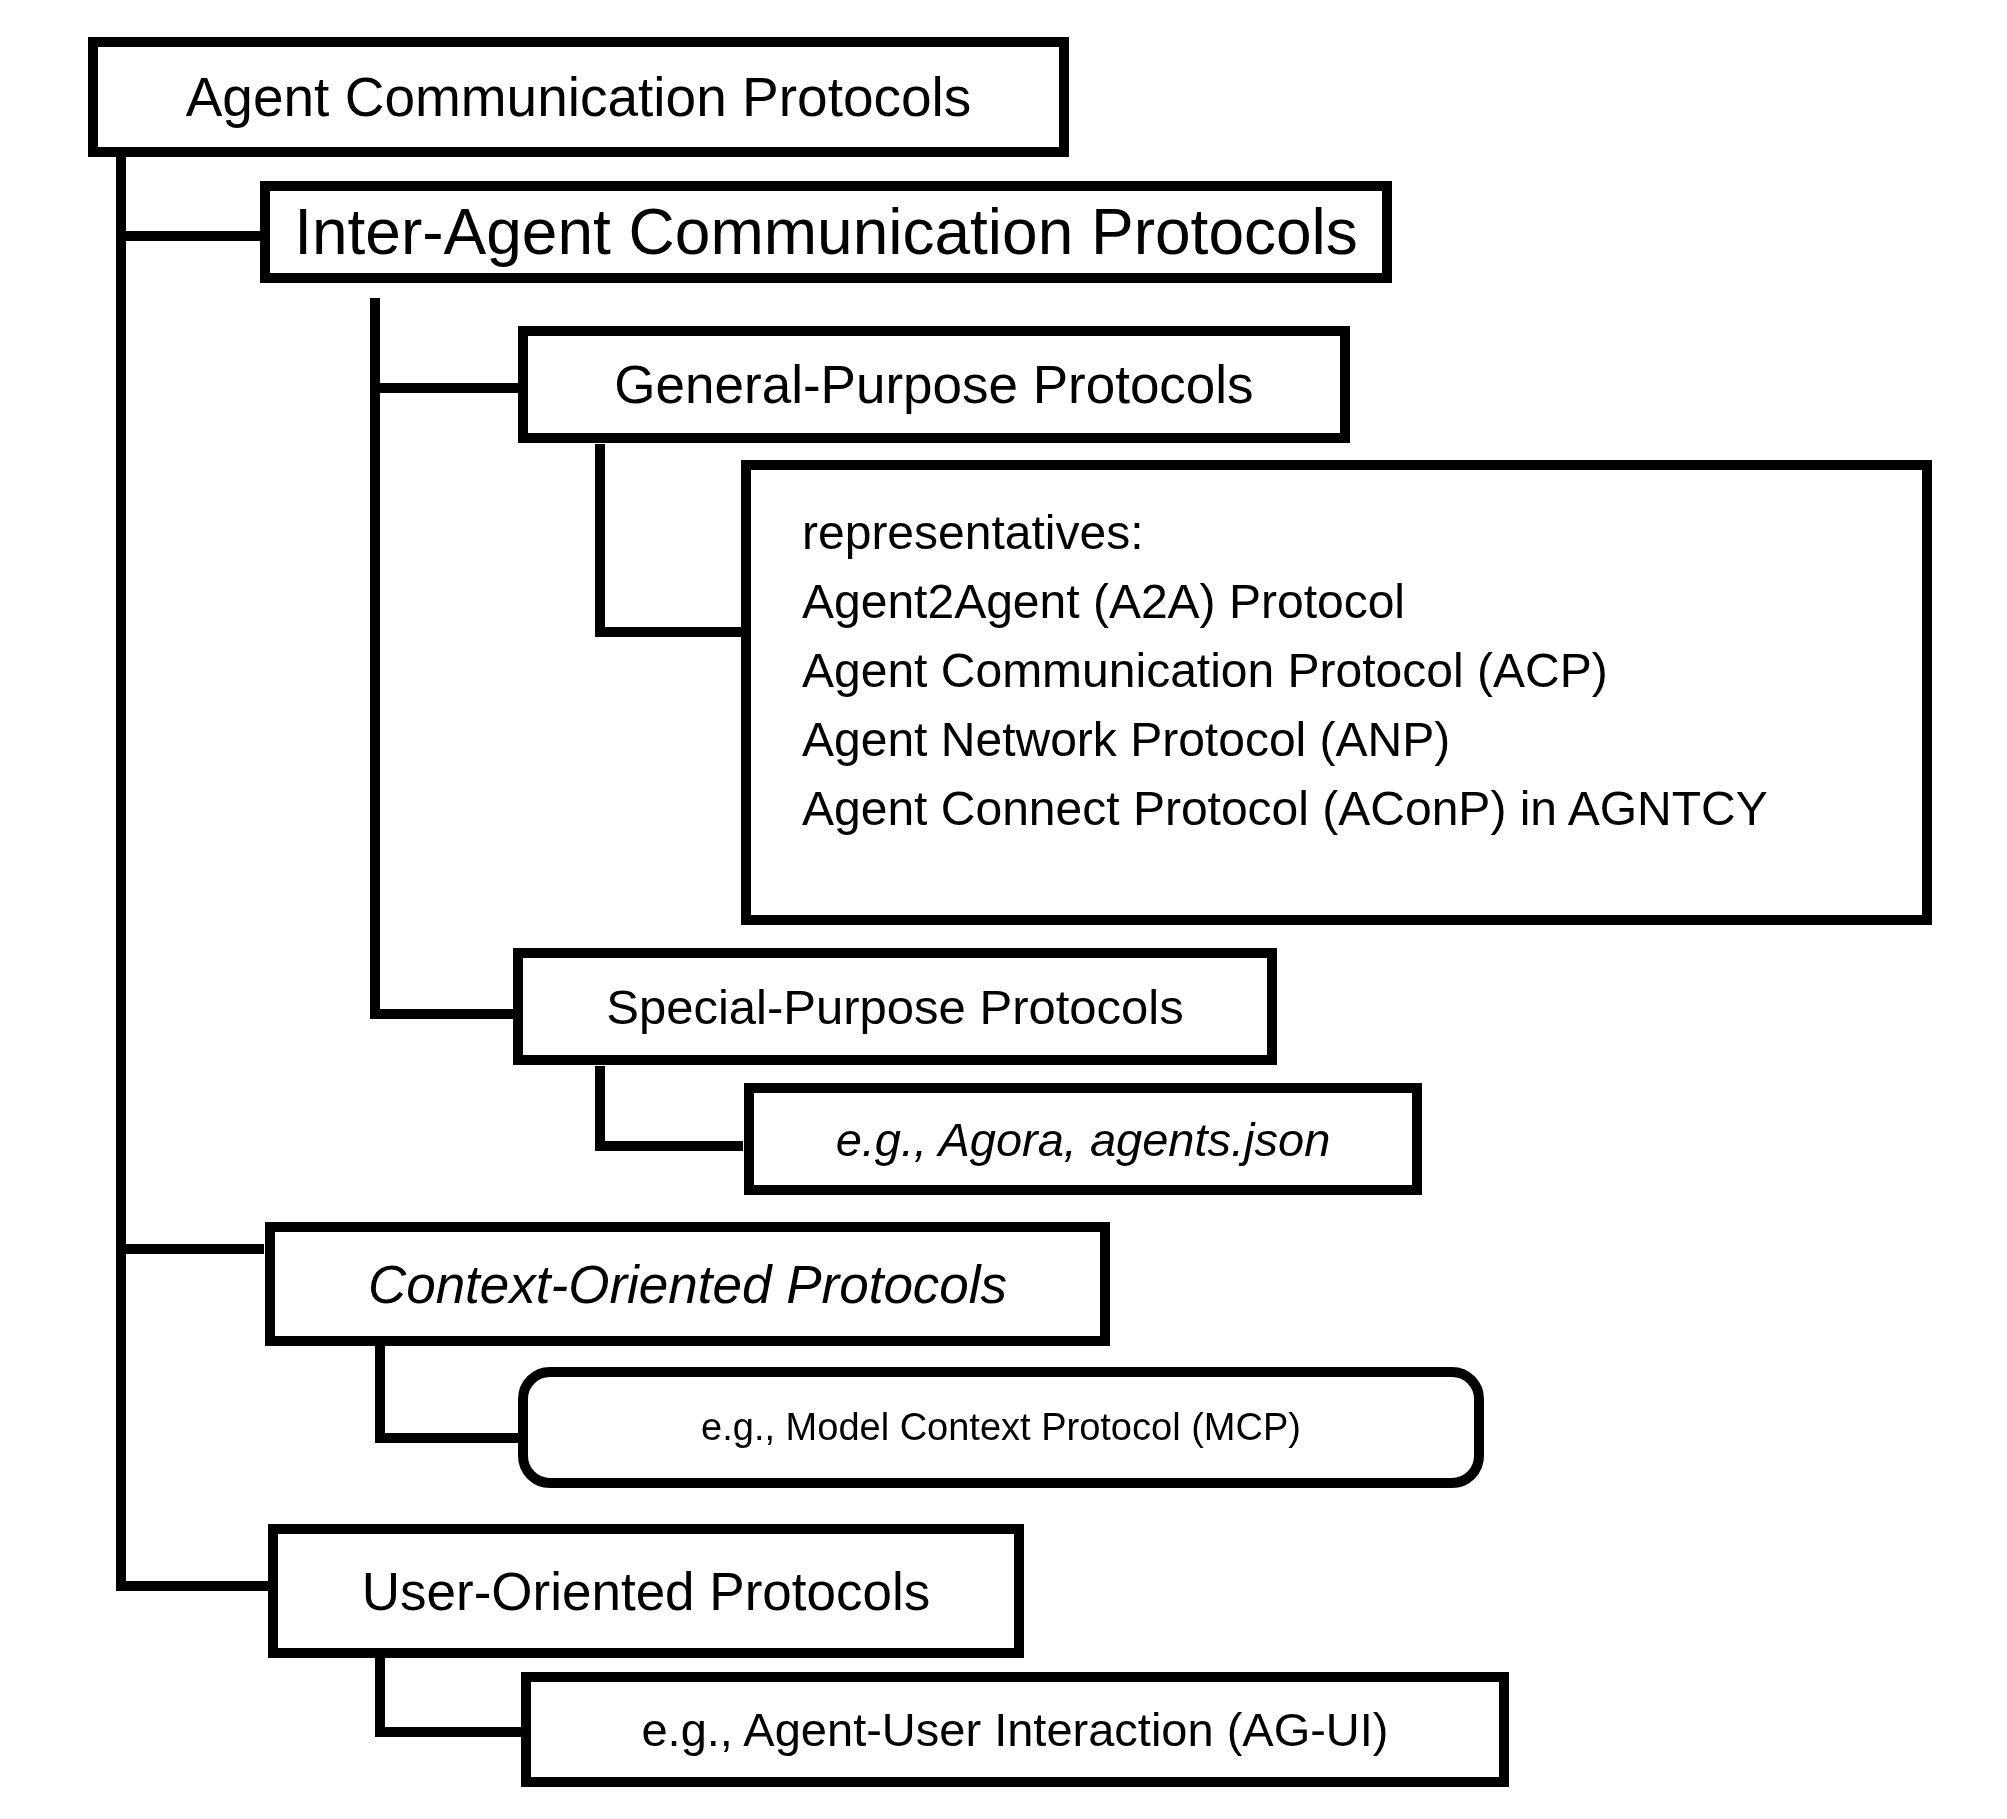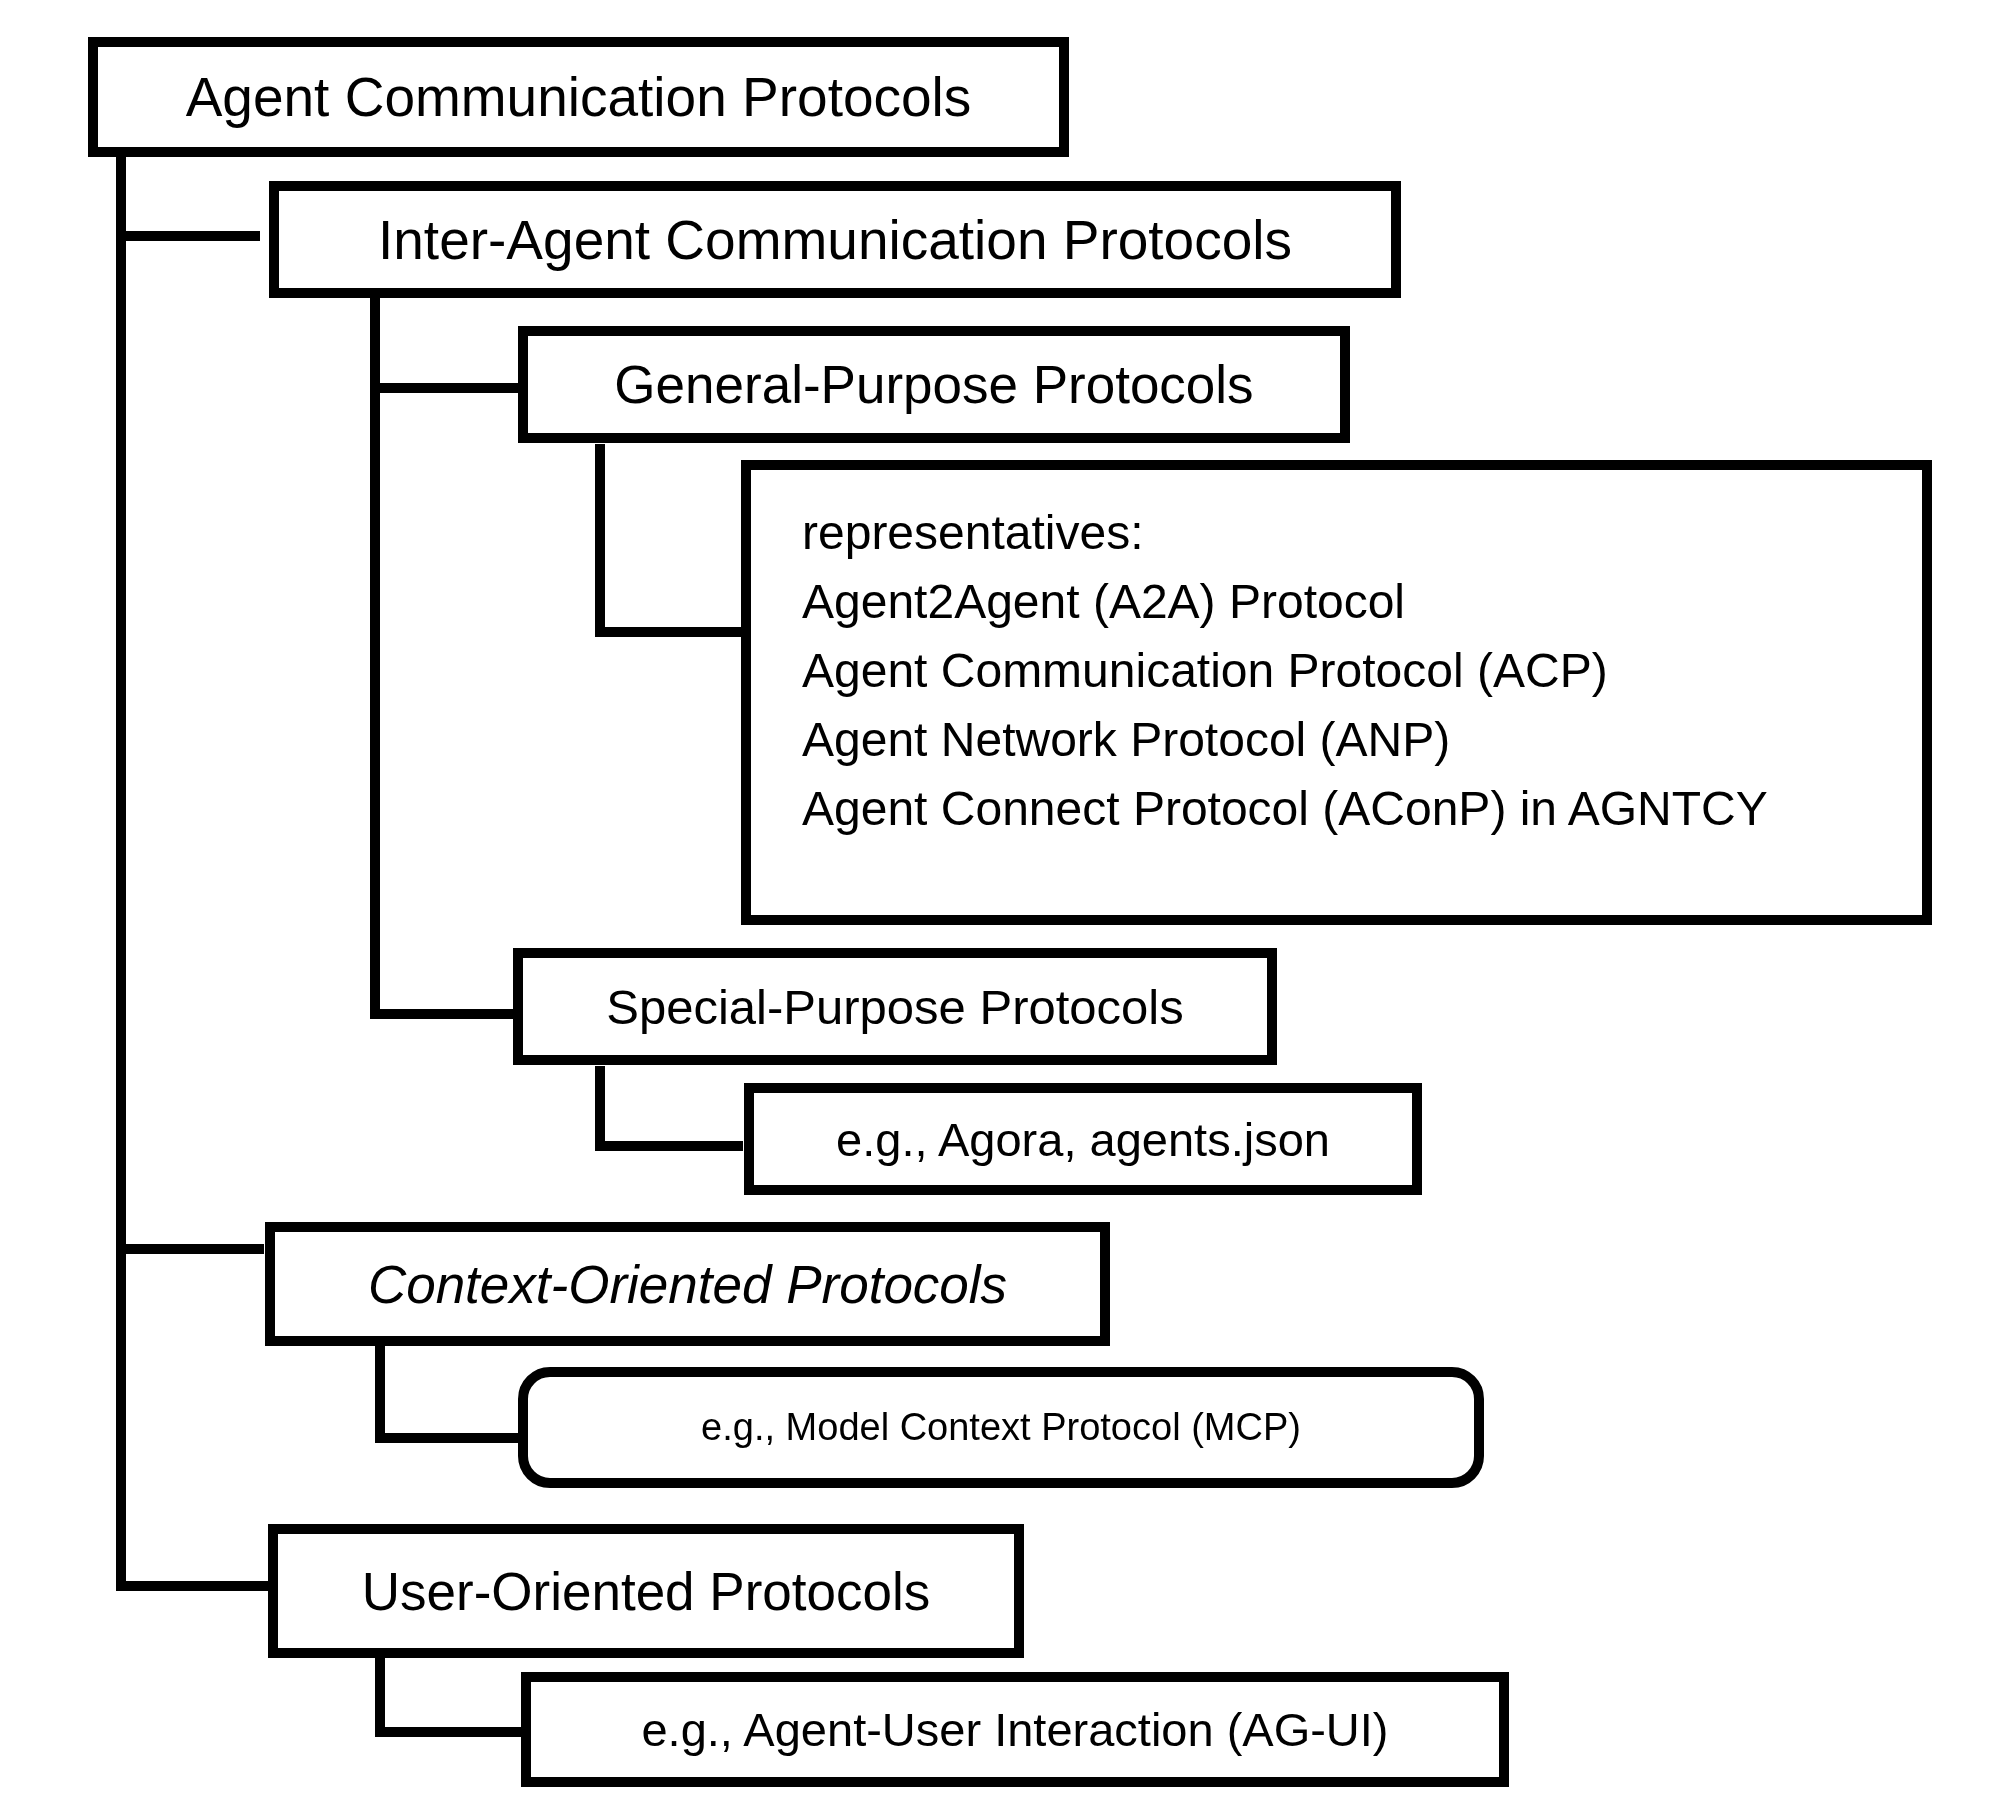--- a/index.html
+++ b/index.html
@@ -32,30 +32,30 @@
     white-space: nowrap;
     z-index: 2;
   }
   .connector {
     position: absolute;
     background: var(--line-color);
     z-index: 1;
   }
   
   #box-root        { left: 88px;  top: 37px;   width: 981px; height: 120px; font-size: 55px; }
-  #box-inter       { left: 269px;  top: 181px;  width: 1132px; height: 117px; font-size: 55px; }
+  #box-inter       { left: 260px;  top: 181px;  width: 1132px; height: 102px; font-size: 64px; }
   #box-general     { left: 518px;  top: 326px;  width: 832px;  height: 117px; font-size: 53px; }
   #box-reps        {
     left: 741px; top: 460px; width: 1191px; height: 465px;
     font-size: 48px; line-height: 69px;
     flex-direction: column; align-items: flex-start; justify-content: flex-start;
     padding: 28px 17.6px 0 51px;
   }
   #box-special     { left: 513px;  top: 948px; width: 764px;  height: 117px; font-size: 49px; }
-  #box-special-eg  { left: 744px;  top: 1083px; width: 678px;  height: 112px; font-size: 47px; }
+  #box-special-eg  { left: 744px;  top: 1083px; width: 678px;  height: 112px; font-size: 47px; font-style: italic; }
   #box-context     { left: 265px;  top: 1222px; width: 845px;  height: 124px; font-size: 53px; font-style: italic; }
   #box-context-eg  { left: 518px;  top: 1367px; width: 966px; height: 121px; font-size: 38px; border-radius: 32px; }
   #box-user        { left: 268px;  top: 1524px; width: 756px;  height: 134px; font-size: 53px; }
   #box-user-eg     { left: 521px;  top: 1672px; width: 988px; height: 115px; font-size: 47px; }
   
   #ln-root-trunk      { left: 116px; top: 157px;  width: 9.7px;  height: 1434px; }
   #ln-branch-inter    { left: 116px; top: 231px;  width: 144px; height: 9.7px; }
   #ln-inter-trunk     { left: 370px; top: 298px;  width: 9.7px;  height: 721px; }
   #ln-branch-general  { left: 370px; top: 383px;  width: 148px; height: 9.7px; }
   #ln-general-trunk   { left: 595px; top: 444px;  width: 9.7px;  height: 193px; }

